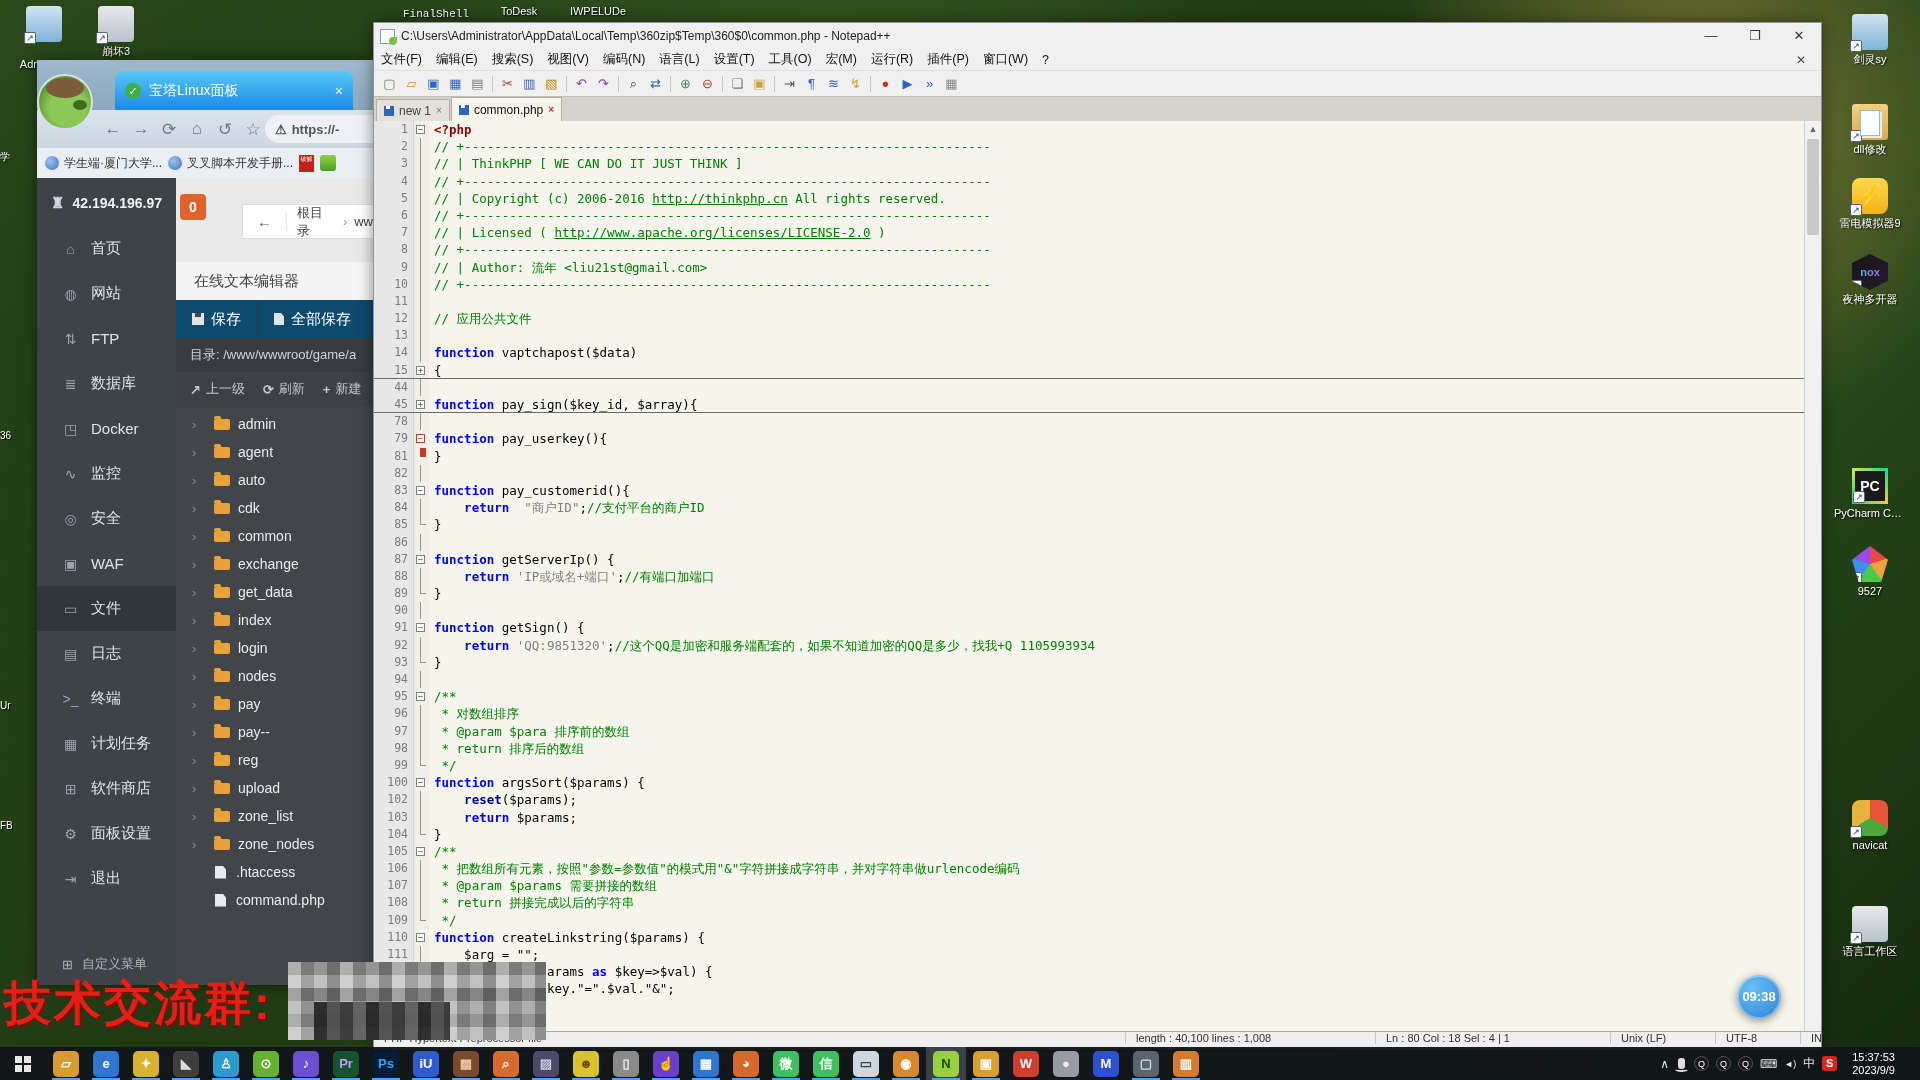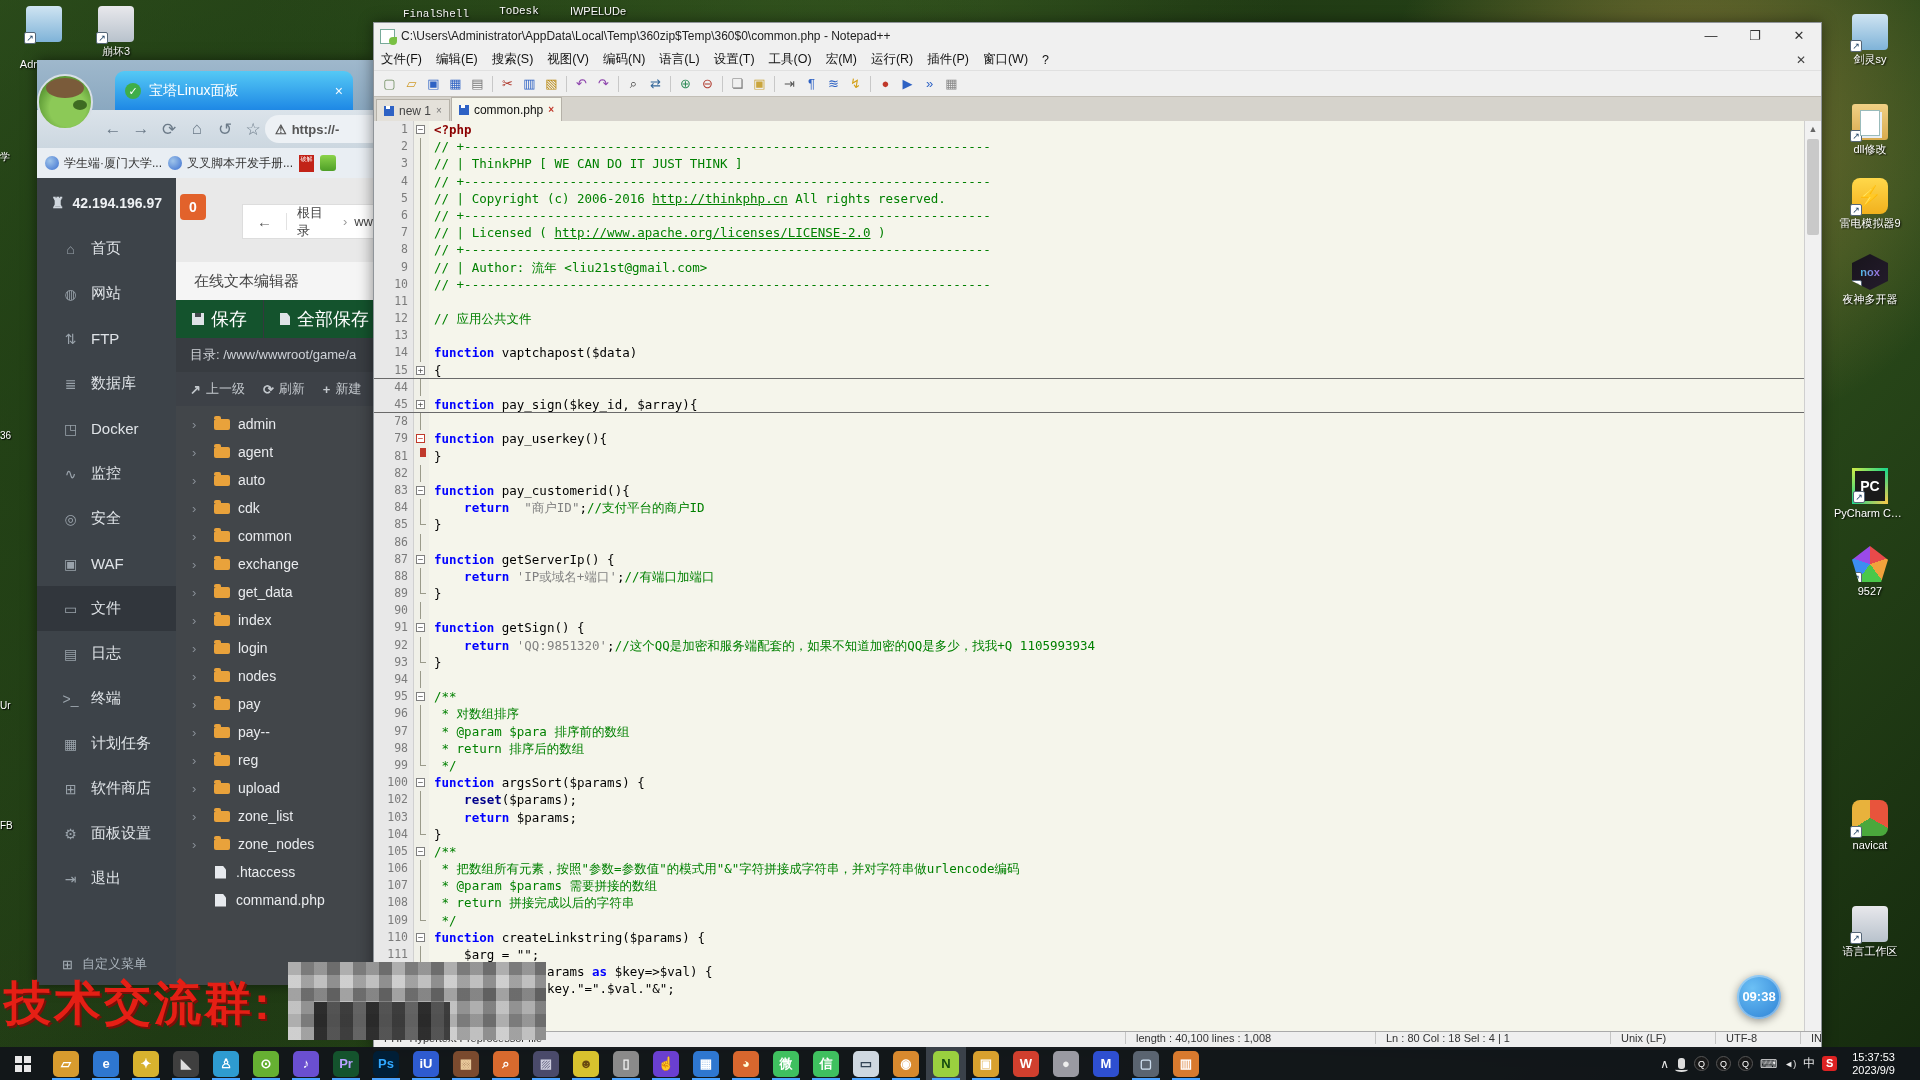--- a/index.html
+++ b/index.html
@@ -66,21 +66,21 @@
 
   
   .btc{flex:1;position:relative;overflow:hidden;background:#e9e9e9}
   .msgbadge{position:absolute;left:4px;top:16px;width:26px;height:26px;background:#e2622b;color:#fff;border-radius:4px;
     font-size:14px;font-weight:bold;text-align:center;line-height:26px;z-index:2}
   .crumb{position:absolute;left:66px;top:26px;right:0;height:35px;background:#fff;border:1px solid #ddd;display:flex;align-items:center;font-size:13px;color:#444}
   .crumb .bkb{width:44px;text-align:center;border-right:1px solid #e2e2e2;color:#555;font-size:15px}
   .crumb .sep{color:#999;margin:0 7px}
   .dlg{position:absolute;left:0;top:84px;right:0;bottom:0;display:flex;flex-direction:column}
   .dlg-h{height:38px;background:#f5f5f5;color:#444;font-size:15px;line-height:38px;padding-left:18px;white-space:nowrap}
-  .dlg-save{height:38px;background:#14532d;display:flex;align-items:center;color:#fff;font-size:18px}
+  .dlg-save{height:38px;background:#0c4a6e;display:flex;align-items:center;color:#fff;font-size:15px}
   .dlg-save .btn{display:flex;align-items:center;gap:7px;padding:0 16px;height:100%;white-space:nowrap}
   .dlg-save .btn+.btn{border-left:1px solid #35383d}
   .flop{width:12px;height:12px;background:#dfe3e7;position:relative;flex:0 0 auto}
   .flop:after{content:"";position:absolute;left:3px;top:0;width:6px;height:4px;background:#43474d}
   .pageic{width:10px;height:12px;background:#dfe3e7;flex:0 0 auto;clip-path:polygon(0 0,70% 0,100% 30%,100% 100%,0 100%)}
   .dlg-path{height:34px;background:#383c41;color:#cfd3d8;font-size:13px;line-height:34px;padding-left:14px;white-space:nowrap}
   .dlg-act{height:34px;background:#3d4147;color:#c3c8cd;font-size:13px;display:flex;align-items:center;gap:18px;padding-left:14px;white-space:nowrap}
   .dlg-act span{display:flex;gap:5px;align-items:center}
   .tree{flex:1;background:#42464a;overflow:hidden;padding-top:4px}
   .trow{height:28px;display:flex;align-items:center;color:#e9ebee;font-size:14px}
@@ -182,21 +182,21 @@
     </div>
     <div class="dicon" style="left: 80px; top: 6px;">
       <div class="ig t-misc">
         <span class="sc">↗</span>
       </div>
       <div class="lbl" style="margin-top: 0px;">崩坏3</div>
     </div>
     <div class="dicon" style="left: 400px; top: 0px;">
       <div class="lbl" style="margin-top: 8px; font-family: Liberation Mono, monospace;">FinalShell</div>
     </div>
-    <div class="dicon" style="left: 483px; top: 0px; font-family: Liberation Mono, monospace;">
+    <div class="dicon" style="left: 483px; top: 0px;">
       <div class="lbl" style="margin-top: 5px;">ToDesk</div>
     </div>
     <div class="dicon" style="left: 562px; top: 0px;">
       <div class="lbl" style="margin-top: 5px;">IWPELUDe</div>
     </div>
   </div>
 
 <div id="right-icons">
     <div class="dicon" style="left: 1834px; top: 14px;">
       <div class="ig t-blue">

